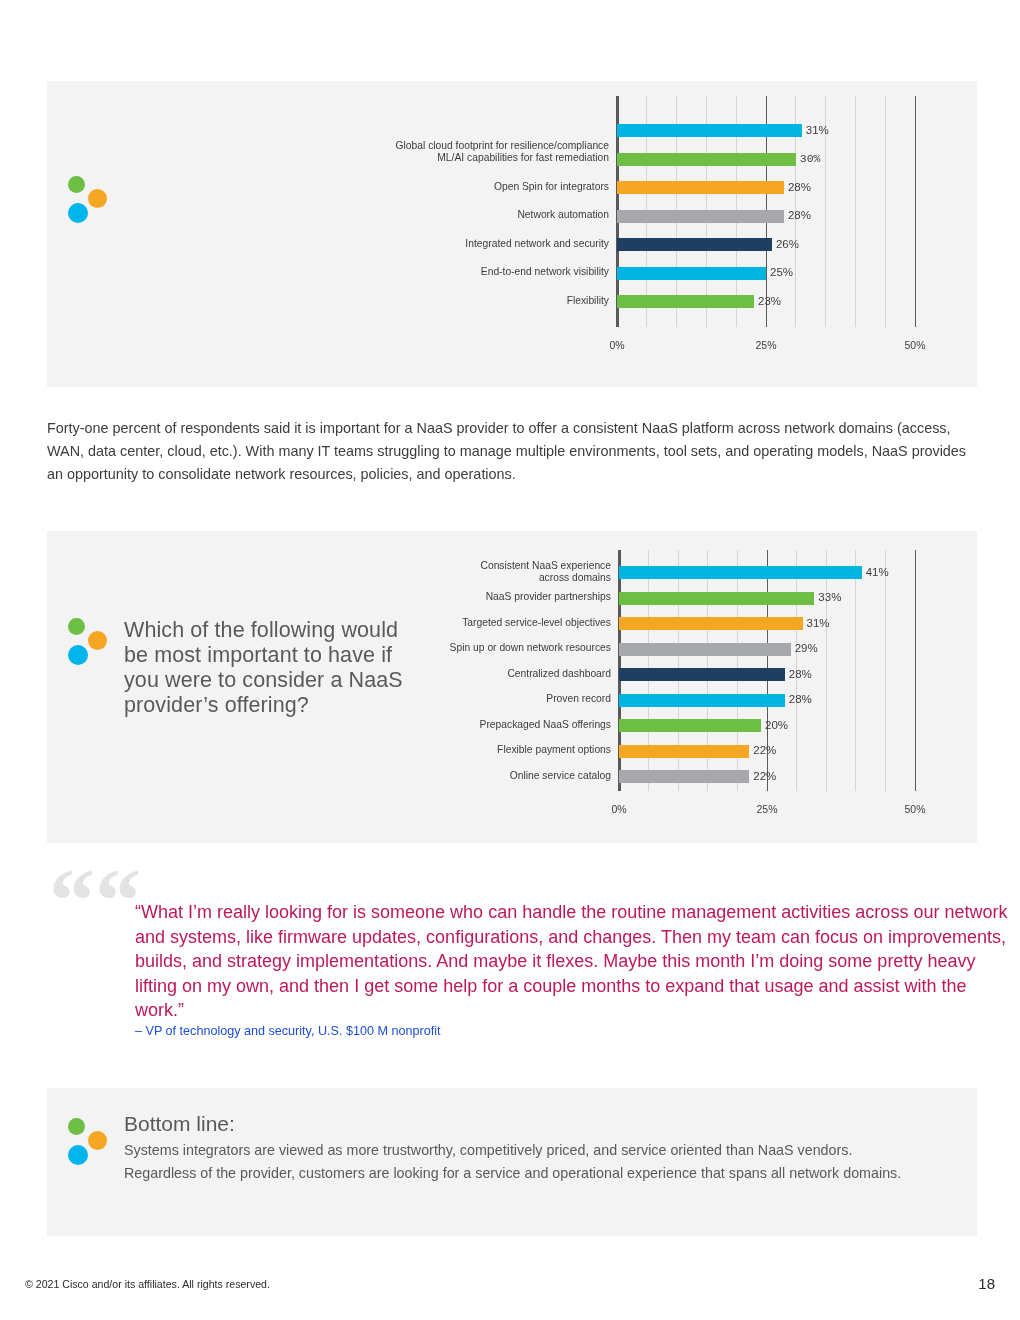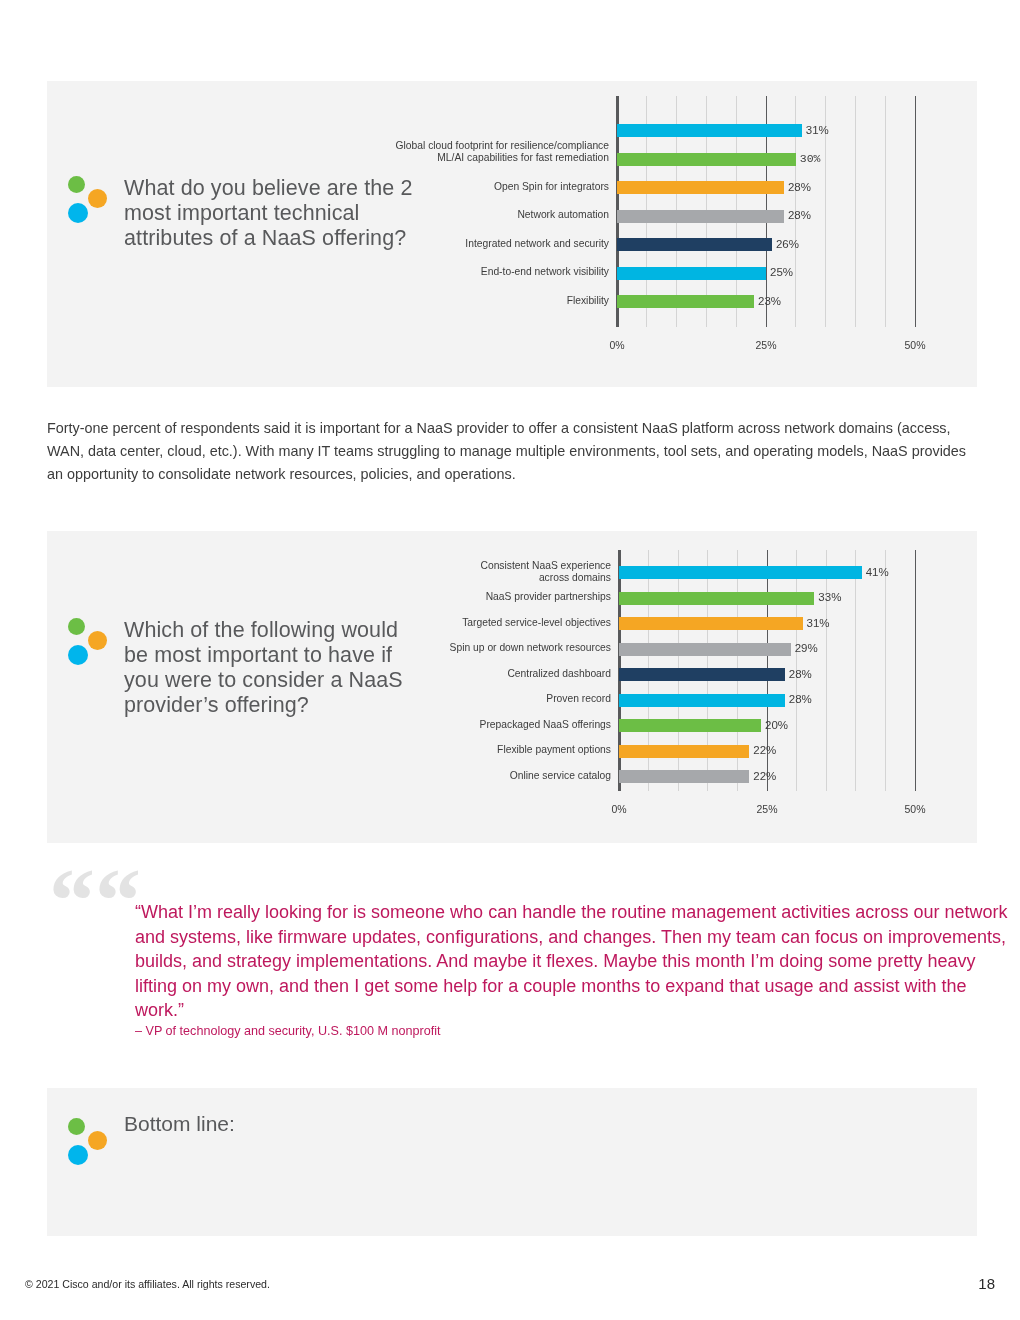--- a/index.html
+++ b/index.html
@@ -92,21 +92,21 @@
     position: absolute; left: 2px; top: -18px;
     font-size: 92px; line-height: 92px; color: #e3e3e3;
     font-family: "Liberation Serif", serif; font-weight: bold;
   }
   .quote-text {
     position: absolute; left: 88px; top: 28px; width: 884px;
     font-size: 18px; line-height: 24.6px; color: #be185d; font-weight: 300;
   }
   .quote-attr {
     position: absolute; left: 88px; top: 152px;
-    font-size: 12.6px; color: #be185d; font-weight: 300;
+    font-size: 12.6px; color: #1d4ed8; font-weight: 300;
   }
 
   
   #bl-title {
     position: absolute; left: 124px; top: 1112px;
     font-size: 21px; color: #58595b; font-weight: 300;
   }
   #bl-body {
     position: absolute; left: 124px; top: 1139px; width: 800px;
     font-size: 14.3px; line-height: 22.5px; color: #58595b; font-weight: 300;
@@ -132,21 +132,20 @@
 <div class="page">
 
 
   <div class="panel" id="panel-1"></div>
 
   <div class="tridot" style="left:68px; top:176px;">
     <i class="d-green"></i>
     <i class="d-orange"></i>
     <i class="d-blue"></i>
   </div>
-  <div class="question" id="q1">What do you believe are the 2 most important technical attributes of a NaaS offering?</div>
 
   <div class="chart" id="chart-1">
     <div class="plot">
       <div class="grid-lines">
           <div class="gl axis" style="left: 260.5px;"></div>
           <div class="gl" style="left: 291.3px;"></div>
           <div class="gl" style="left: 321.1px;"></div>
           <div class="gl" style="left: 350.9px;"></div>
           <div class="gl" style="left: 380.7px;"></div>
           <div class="gl major" style="left: 410.5px;"></div>
@@ -257,18 +256,19 @@
     <div class="quote-attr">– VP of technology and security, U.S. $100 M nonprofit</div>
   </div>
 
   <div class="panel" id="panel-3"></div>
   <div class="tridot" style="left:68px; top:1118px;">
     <i class="d-green"></i>
     <i class="d-orange"></i>
     <i class="d-blue"></i>
   </div>
   <div id="bl-title">Bottom line:</div>
+  <div id="bl-body">Systems integrators are viewed as more trustworthy, competitively priced, and service oriented than NaaS vendors. Regardless of the provider, customers are looking for a service and operational experience that spans all network domains.</div>
 
   <div class="footer-rule"></div>
   <div class="footer-copy">© 2021 Cisco and/or its affiliates. All rights reserved.</div>
   <div class="footer-page">18</div>
 
 </div>
 
 </body></html>

